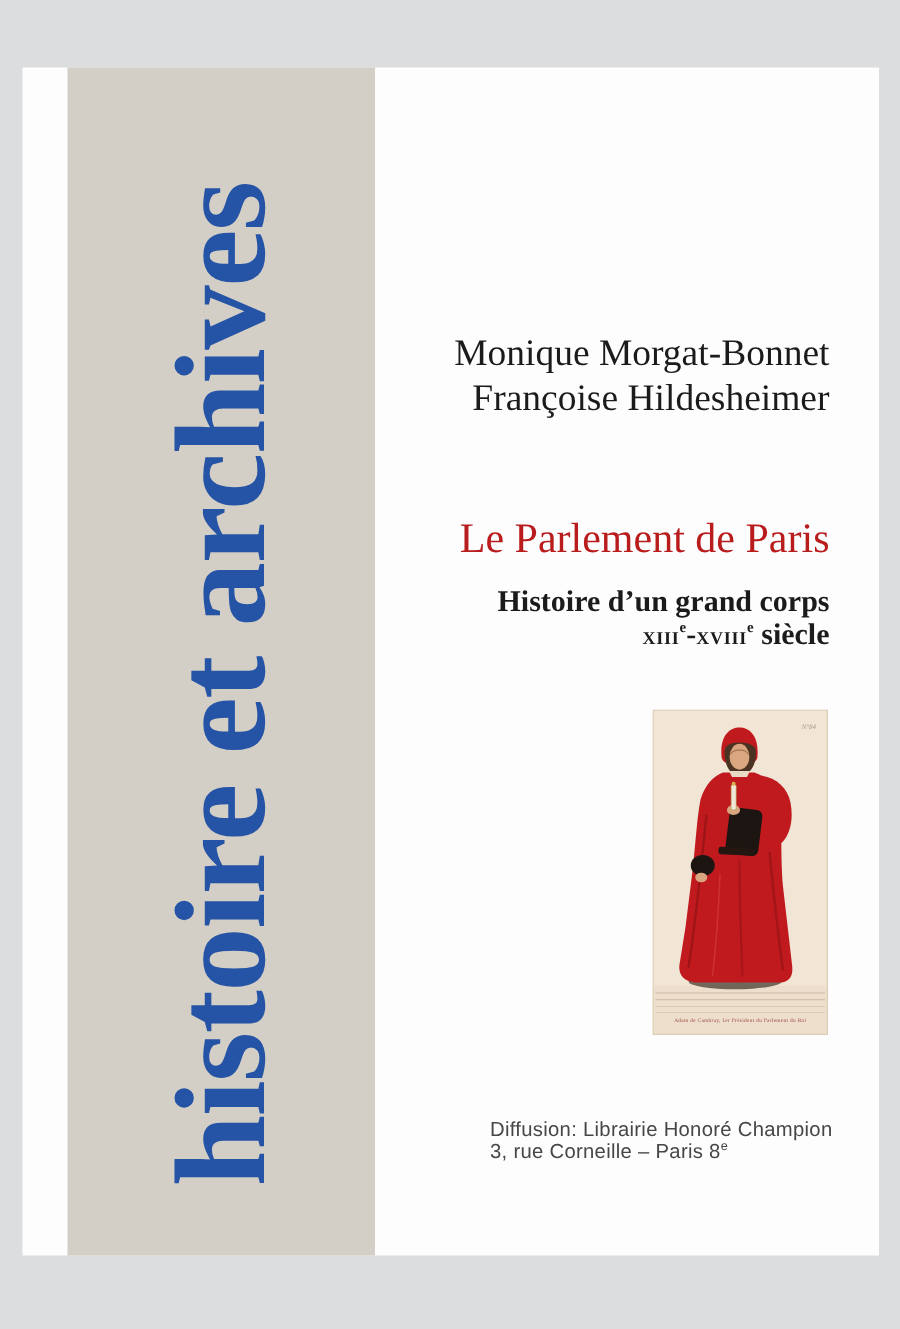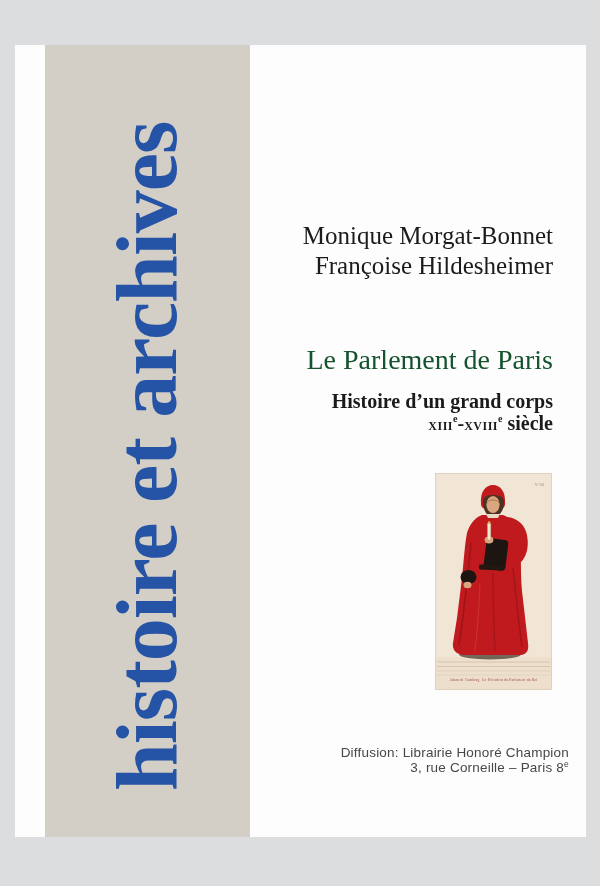--- a/index.html
+++ b/index.html
@@ -24,33 +24,33 @@
     font-family:"Liberation Serif", serif;font-weight:bold;
     font-size:86px;line-height:205px;letter-spacing:-1px;
     color:#2553a5;white-space:nowrap;
   }
   .authors{
     position:absolute;top:176px;right:33px;text-align:right;
     font-size:25px;line-height:30px;color:#1b1b1b;
   }
   .title{
     position:absolute;top:300px;right:33px;text-align:left;
-    font-size:28px;line-height:30px;color:#14532d;
+    font-size:28px;line-height:30px;color:#b91c1c;
   }
   .subtitle{
     position:absolute;top:345px;right:33px;text-align:right;
     font-size:20px;line-height:22px;color:#1b1b1b;font-weight:bold;
   }
   .subtitle .sc{font-size:12px;letter-spacing:.5px;}
   .subtitle sup{font-size:10px;vertical-align:super;line-height:0;}
   .illu{
     position:absolute;top:428px;left:420px;width:117px;height:217px;
   }
   .footer{
-    position:absolute;top:701px;right:17px;text-align:right;
+    position:absolute;top:701px;right:31px;
     font-family:"Liberation Sans", sans-serif;
     font-size:13.5px;line-height:14.6px;color:#474747;letter-spacing:.2px;margin-left:48px;
   }
   .footer sup{font-size:8.5px;vertical-align:super;line-height:0;}
 </style>
 </head>
 <body>
 
 <div class="screen">
   <div class="page">

